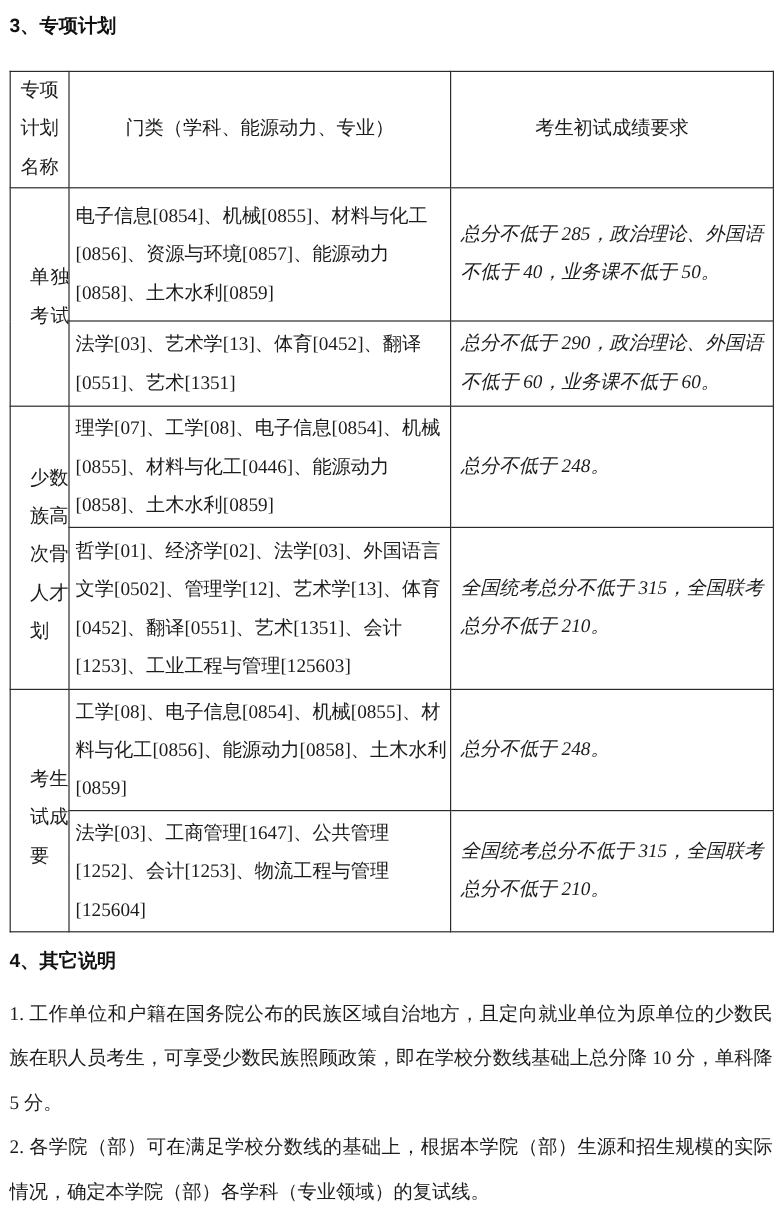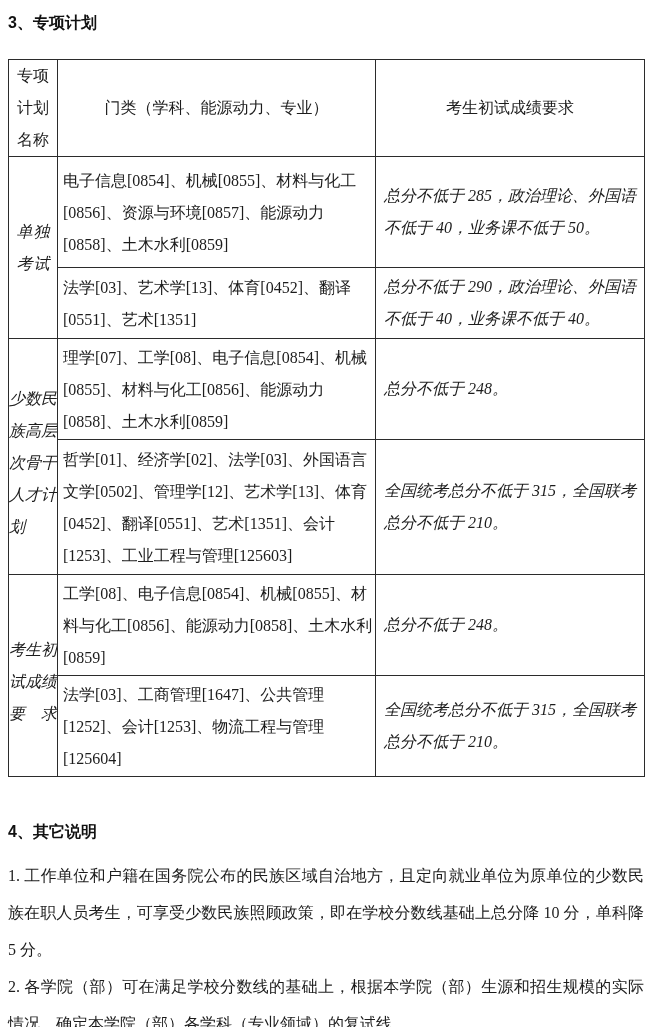--- a/index.html
+++ b/index.html
@@ -11,21 +11,21 @@
     overflow:hidden;
   }
   .heading{
     font-family:"Liberation Sans","DejaVu Sans",sans-serif;
     font-weight:700;
     font-size:16px;
     line-height:24px;
     color:#111;
   }
   #sec3-title{margin:11px 0 0 8px;}
-  #sec4-title{margin:43px 0 0 8px;}
+  #sec4-title{margin:13px 0 0 8px;}
 
   table.plan{
     border-collapse:collapse;
     table-layout:fixed;
     width:636px;
     margin:24px 0 0 8px;
   }
   table.plan td, table.plan th{
     border:1px solid #2b2b2b;
     font-size:16px;
@@ -34,21 +34,21 @@
     vertical-align:middle;
     overflow:hidden;
   }
   col.c1{width:49px;}
   col.c2{width:318px;}
   col.c3{width:269px;}
 
   th.hdr{ text-align:center; padding:0 2px; }
   th.hdr-plan{ padding:0 1px; line-height:27px;}
 
-  td.plan-cell{ text-align:center; padding:0;font-style:italic; }
+  td.plan-cell{ text-align:center; padding:16px; }
   td.plan-cell .vwrap{ display:inline-block; text-align:justify; text-align-last:justify; }
   .vw2{ width:33px; }
   .vw3{ width:48px;margin-top:12px; }
 
   td.majors{ text-align:left; padding:3px 1px 1px 5px; }
   td.req{ text-align:left; padding:3px 3px 3px 8px;font-style:italic; }
 
   tr.h-header{height:54px;}
   tr.h-r1{height:111px;}
   tr.h-r2{height:65px;margin-left:23px;}
@@ -85,28 +85,28 @@
 
     <tr class="h-r1">
       <td class="plan-cell" rowspan="2">
         <span class="vwrap vw2">单独考试</span>
       </td>
       <td class="majors">电子信息[0854]、机械[0855]、材料与化工[0856]、资源与环境[0857]、能源动力[0858]、土木水利[0859]</td>
       <td class="req">总分不低于 285，政治理论、外国语不低于 40，业务课不低于 50。</td>
     </tr>
     <tr class="h-r2">
       <td class="majors">法学[03]、艺术学[13]、体育[0452]、翻译[0551]、艺术[1351]</td>
-      <td class="req">总分不低于 290，政治理论、外国语不低于 40，业务课不低于 40。</td>
+      <td class="req">总分不低于 290，政治理论、外国语不低于 60，业务课不低于 60。</td>
     </tr>
 
     <tr class="h-r3">
       <td class="plan-cell" rowspan="2">
         <span class="vwrap vw3">少数民族高层次骨干人才计划</span>
       </td>
-      <td class="majors">理学[07]、工学[08]、电子信息[0854]、机械[0855]、材料与化工[0856]、能源动力[0858]、土木水利[0859]</td>
+      <td class="majors">理学[07]、工学[08]、电子信息[0854]、机械[0855]、材料与化工[0446]、能源动力[0858]、土木水利[0859]</td>
       <td class="req">总分不低于 248。</td>
     </tr>
     <tr class="h-r4">
       <td class="majors">哲学[01]、经济学[02]、法学[03]、外国语言文学[0502]、管理学[12]、艺术学[13]、体育[0452]、翻译[0551]、艺术[1351]、会计[1253]、工业工程与管理[125603]</td>
       <td class="req">全国统考总分不低于 315，全国联考总分不低于 210。</td>
     </tr>
 
     <tr class="h-r5">
       <td class="plan-cell" rowspan="2">
         <span class="vwrap vw3">考生初试成绩要求</span>

